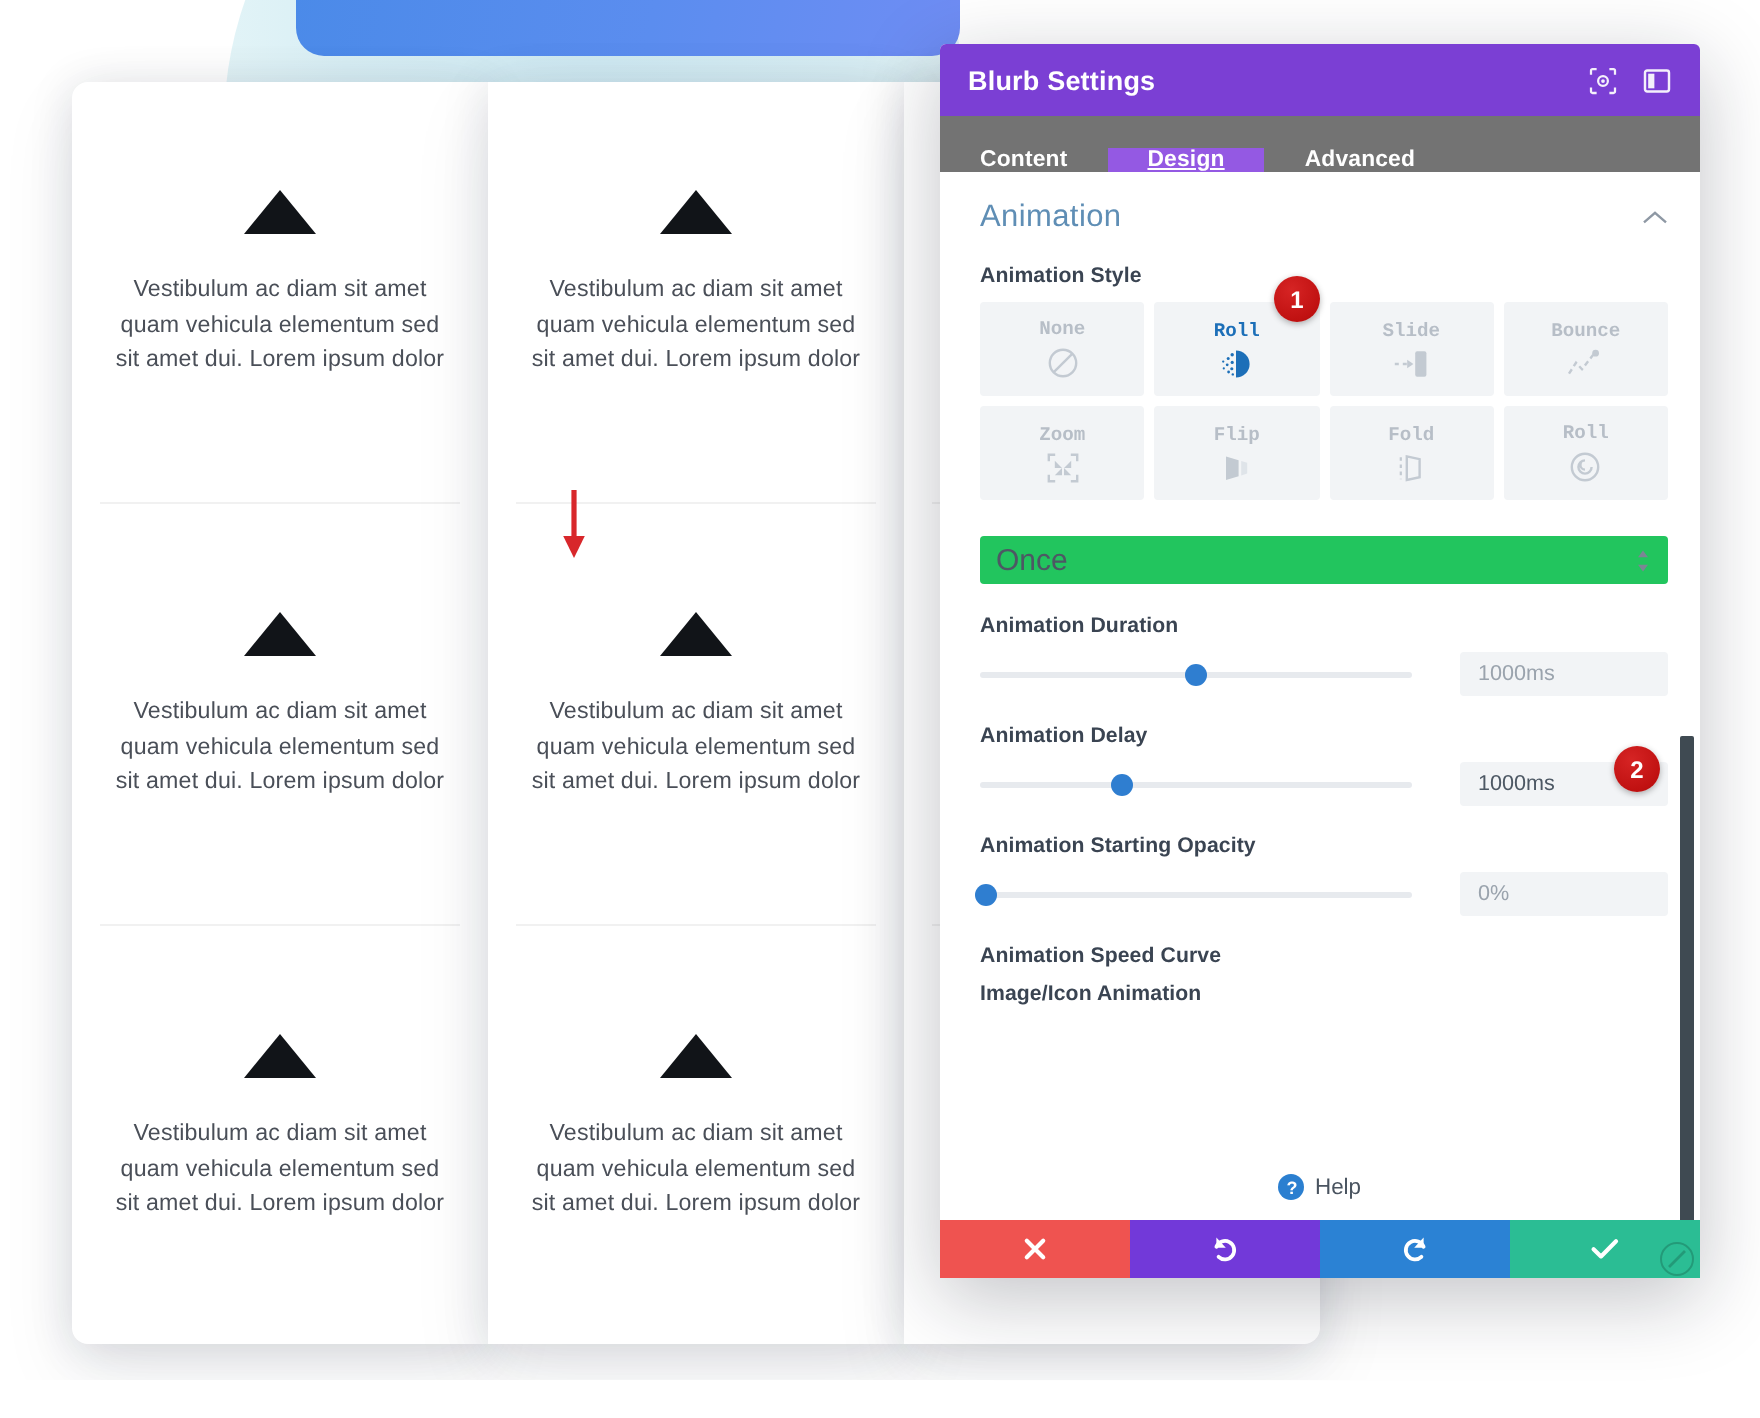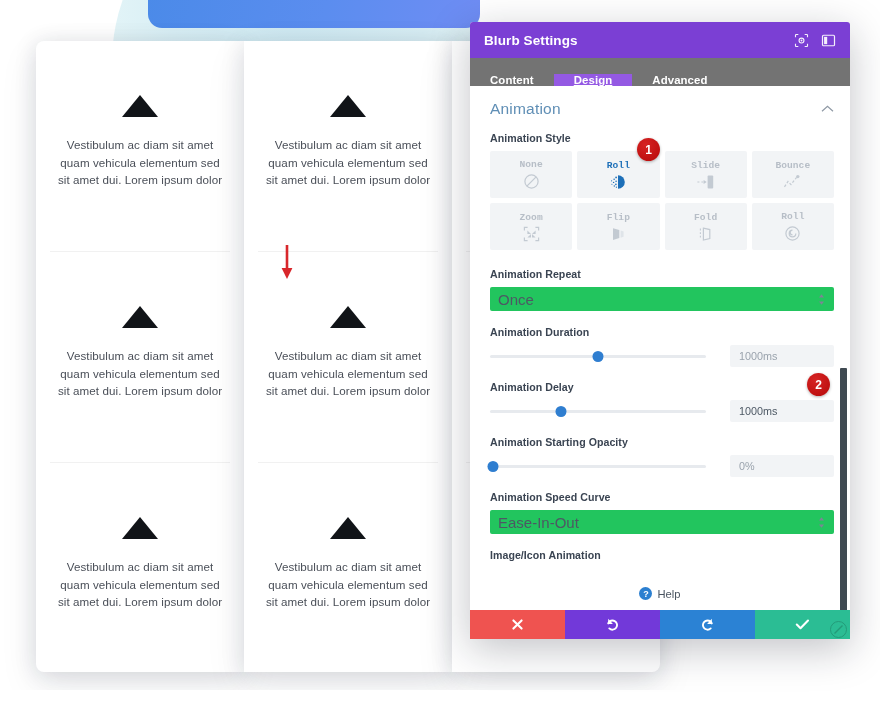--- a/index.html
+++ b/index.html
@@ -366,21 +366,20 @@
 
         <div class="style-cell">
           <span class="sname">Roll</span>
           <svg width="17" height="17" viewBox="0 0 17 17">
             <circle cx="8.5" cy="8.5" r="6.6" fill="none" stroke="#c3cad2" stroke-width="1.2"></circle>
             <path d="M11.8 8.5a3.3 3.3 0 1 1-3.3-3.3 2.3 2.3 0 0 0 0 4.6" fill="none" stroke="#c3cad2" stroke-width="1.2"></path>
           </svg>
         </div>
       </div>
 
-      <div class="field-label">Animation Repeat</div>
       <div class="select-box">
         <span class="sv">Once</span>
         <svg class="spin" viewBox="0 0 9 13">
           <path d="M4.5 1.2 L7 4.6 L2 4.6 Z" fill="#7b8694"></path>
           <path d="M4.5 11.8 L2 8.4 L7 8.4 Z" fill="#7b8694"></path>
         </svg>
       </div>
 
       <div class="field-label">Animation Duration</div>
       <div class="slider-row">
@@ -403,27 +402,20 @@
       <div class="field-label">Animation Starting Opacity</div>
       <div class="slider-row">
         <div class="slider">
           <div class="track"></div>
           <div class="knob" style="left:1.5%"></div>
         </div>
         <div class="val-box">0%</div>
       </div>
 
       <div class="field-label">Animation Speed Curve</div>
-      <div class="select-box">
-        <span class="sv">Ease-In-Out</span>
-        <svg class="spin" viewBox="0 0 9 13">
-          <path d="M4.5 1.2 L7 4.6 L2 4.6 Z" fill="#7b8694"></path>
-          <path d="M4.5 11.8 L2 8.4 L7 8.4 Z" fill="#7b8694"></path>
-        </svg>
-      </div>
 
       <div class="field-label">Image/Icon Animation</div>
 
       <div class="help-row">
         <div class="qmark">?</div>
         <div class="help-text">Help</div>
       </div>
 
       <div class="scrollbar"></div>
     </div>

